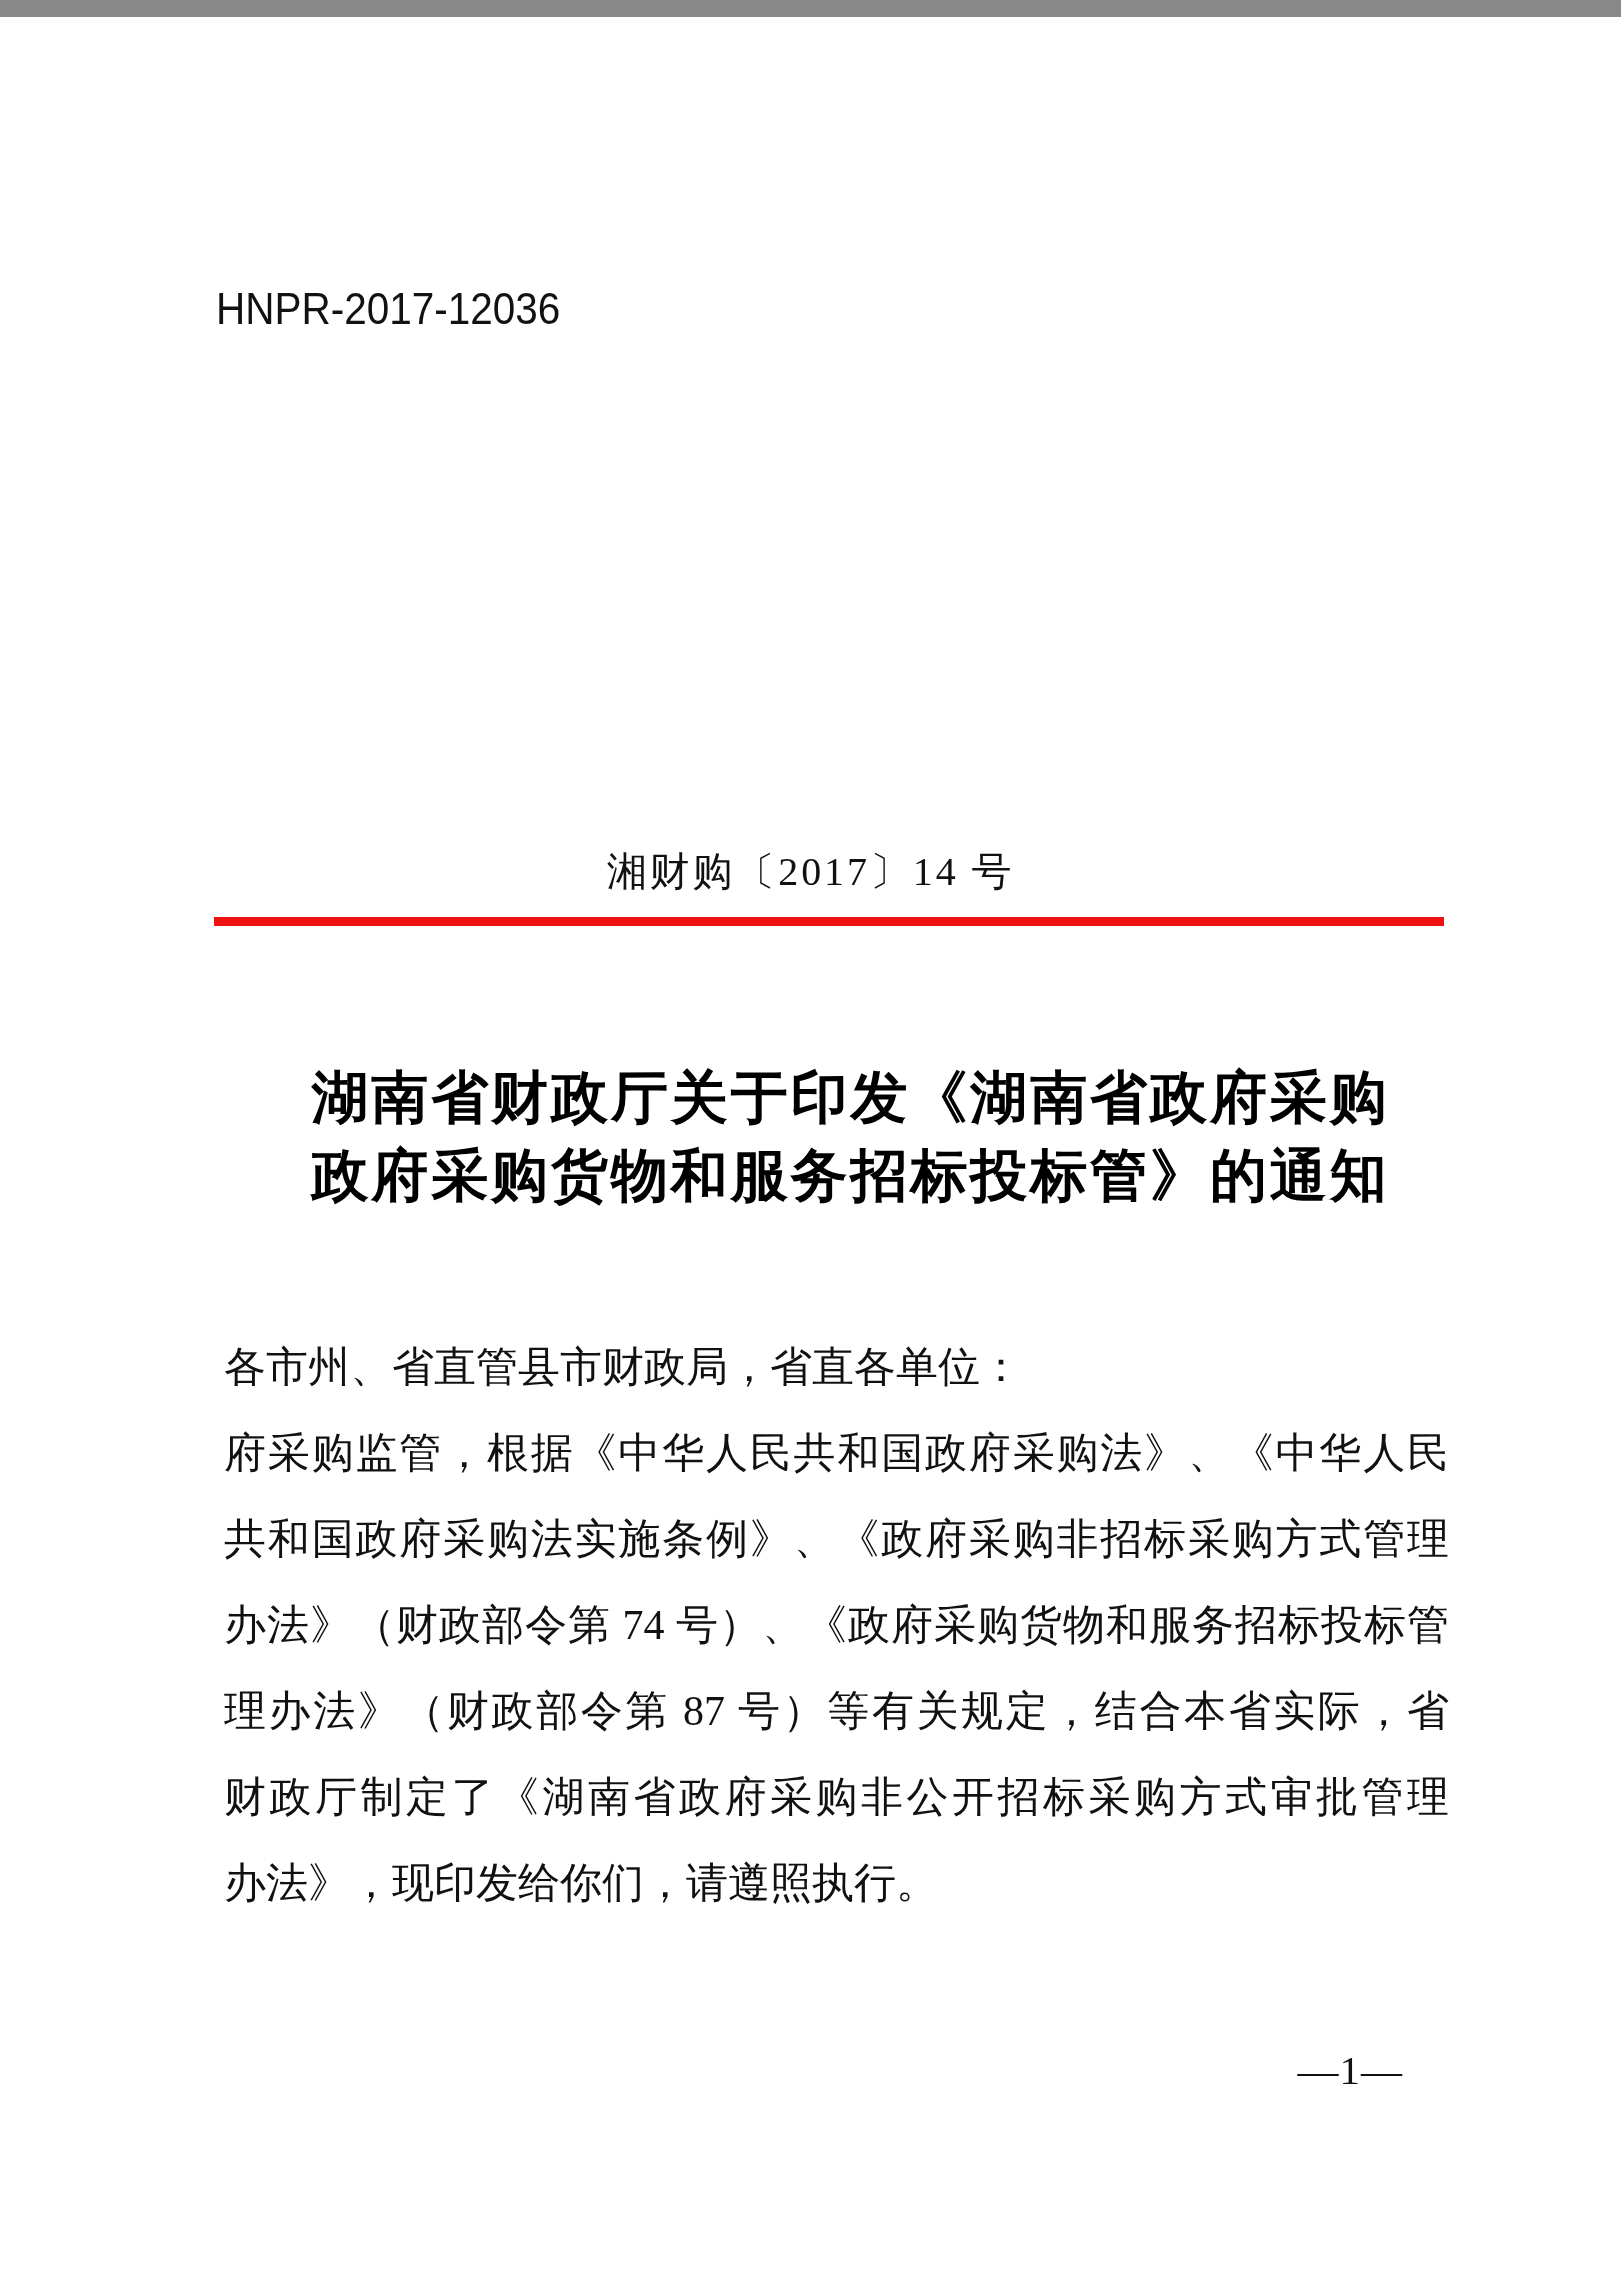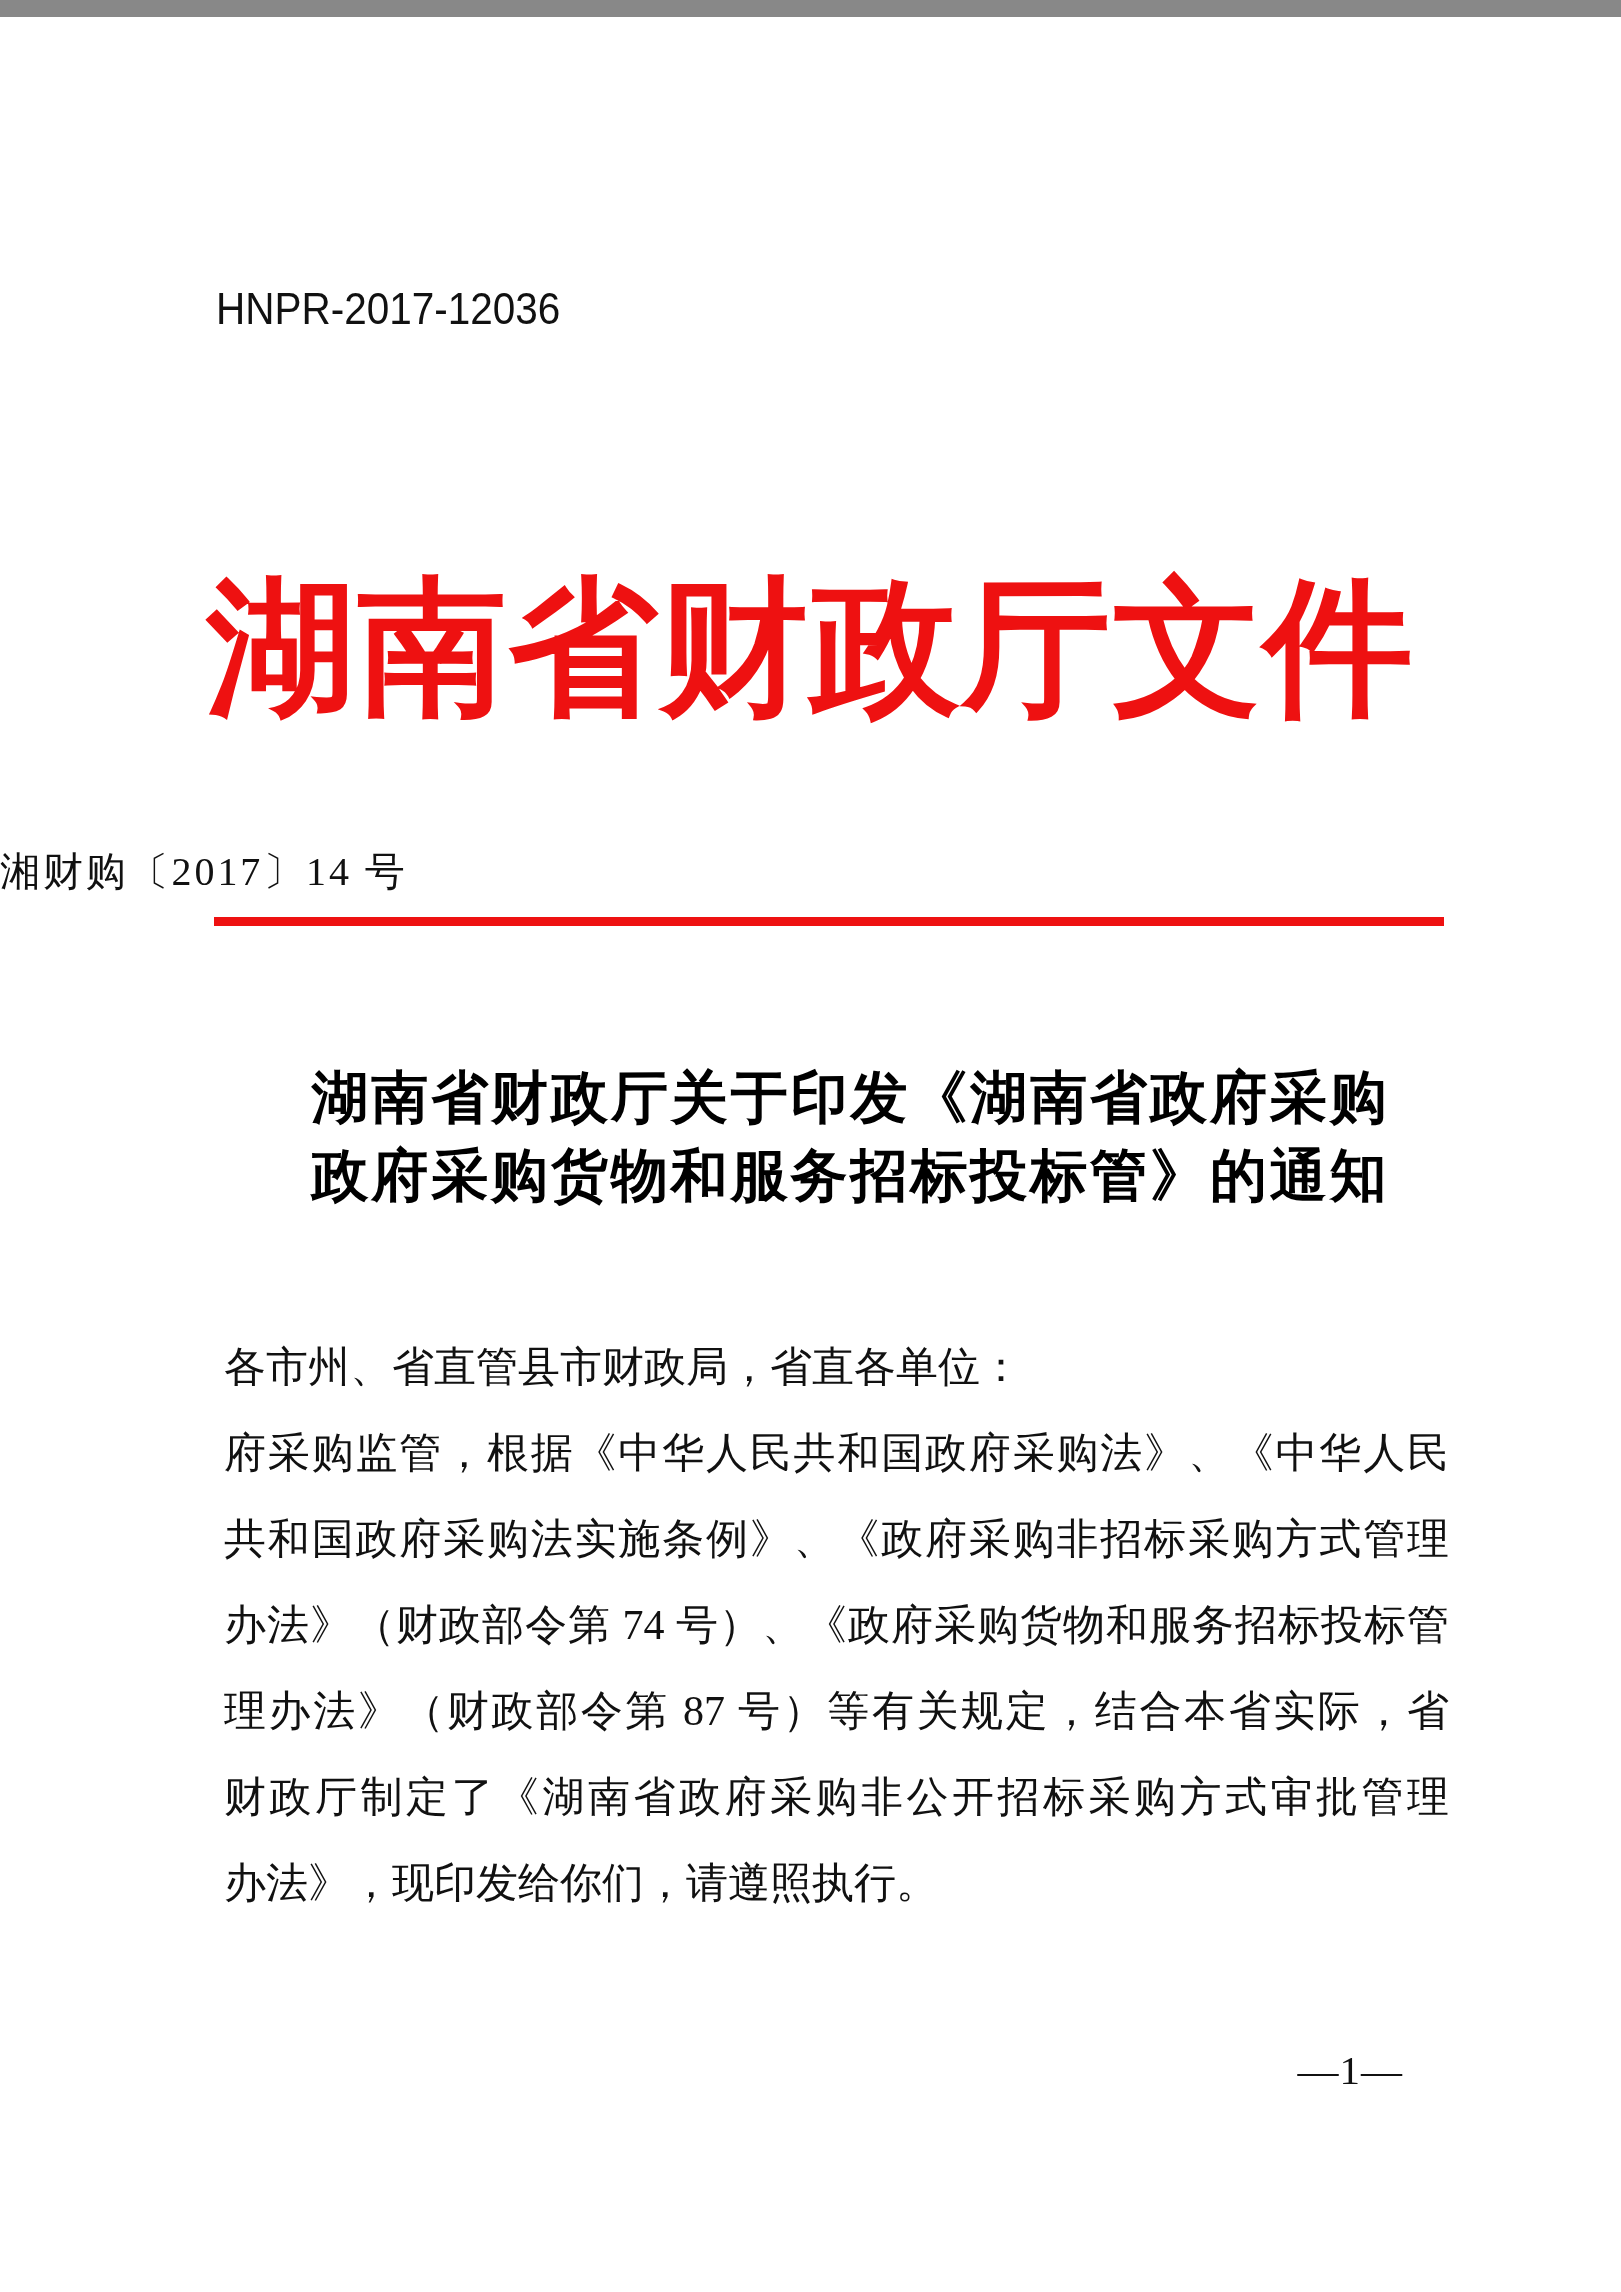--- a/index.html
+++ b/index.html
@@ -41,20 +41,21 @@
     font-weight: 900;
     letter-spacing: 2px;
     color: var(--accent, #ee1111);
     white-space: nowrap;
   }
   .doc-number {
     position: absolute;
     left: 0;
     top: 827px;
     width: 100%;
+    text-align: center;
     font-size: 40px;
     letter-spacing: 2.9px;
     color: #111111;
     white-space: nowrap;
   }
   .red-rule {
     position: absolute;
     left: 214px;
     top: 900px;
     width: 1230px;
@@ -107,21 +108,20 @@
     white-space: nowrap;
   }
 </style>
 </head>
 <body>
 
 <div class="page">
 
   <div class="doc-code">HNPR-2017-12036</div>
 
-  <div class="header-title">湖南省财政厅文件</div>
 
   <div class="doc-number">湘财购〔2017〕14 号</div>
 
   <div class="red-rule"></div>
 
   <div class="notice-title">
     <div>湖南省财政厅关于印发《湖南省政府采购</div>
     <div>政府采购货物和服务招标投标管》的通知</div>
   </div>
 

